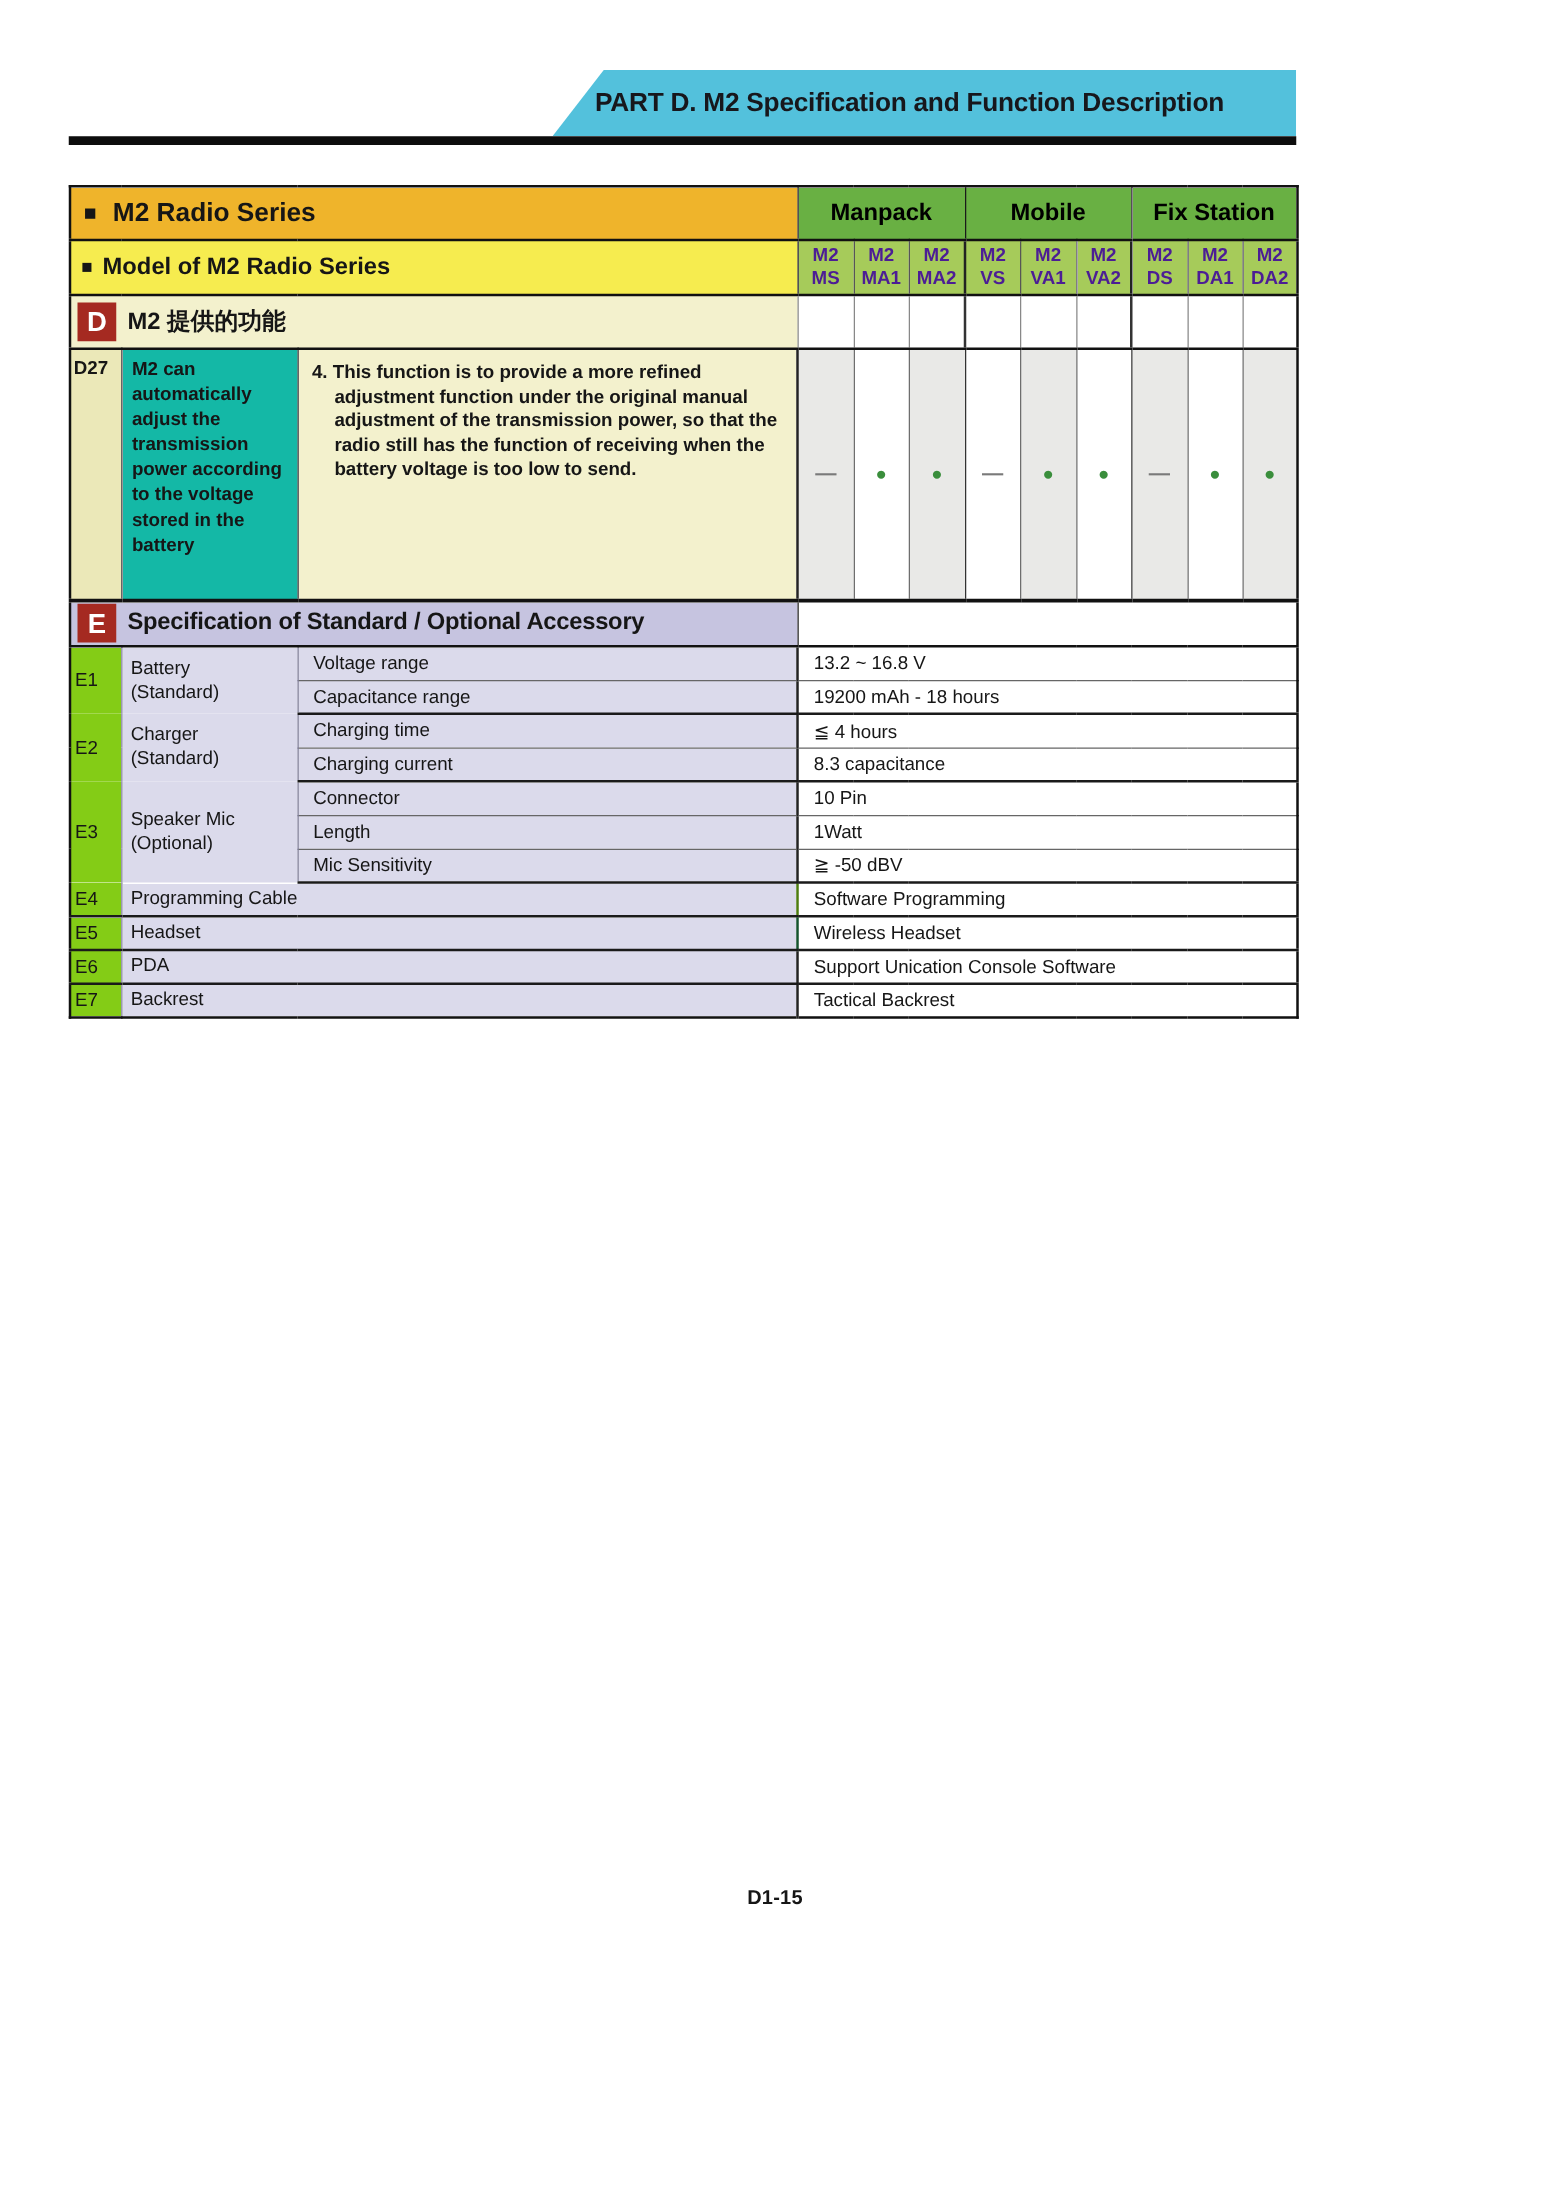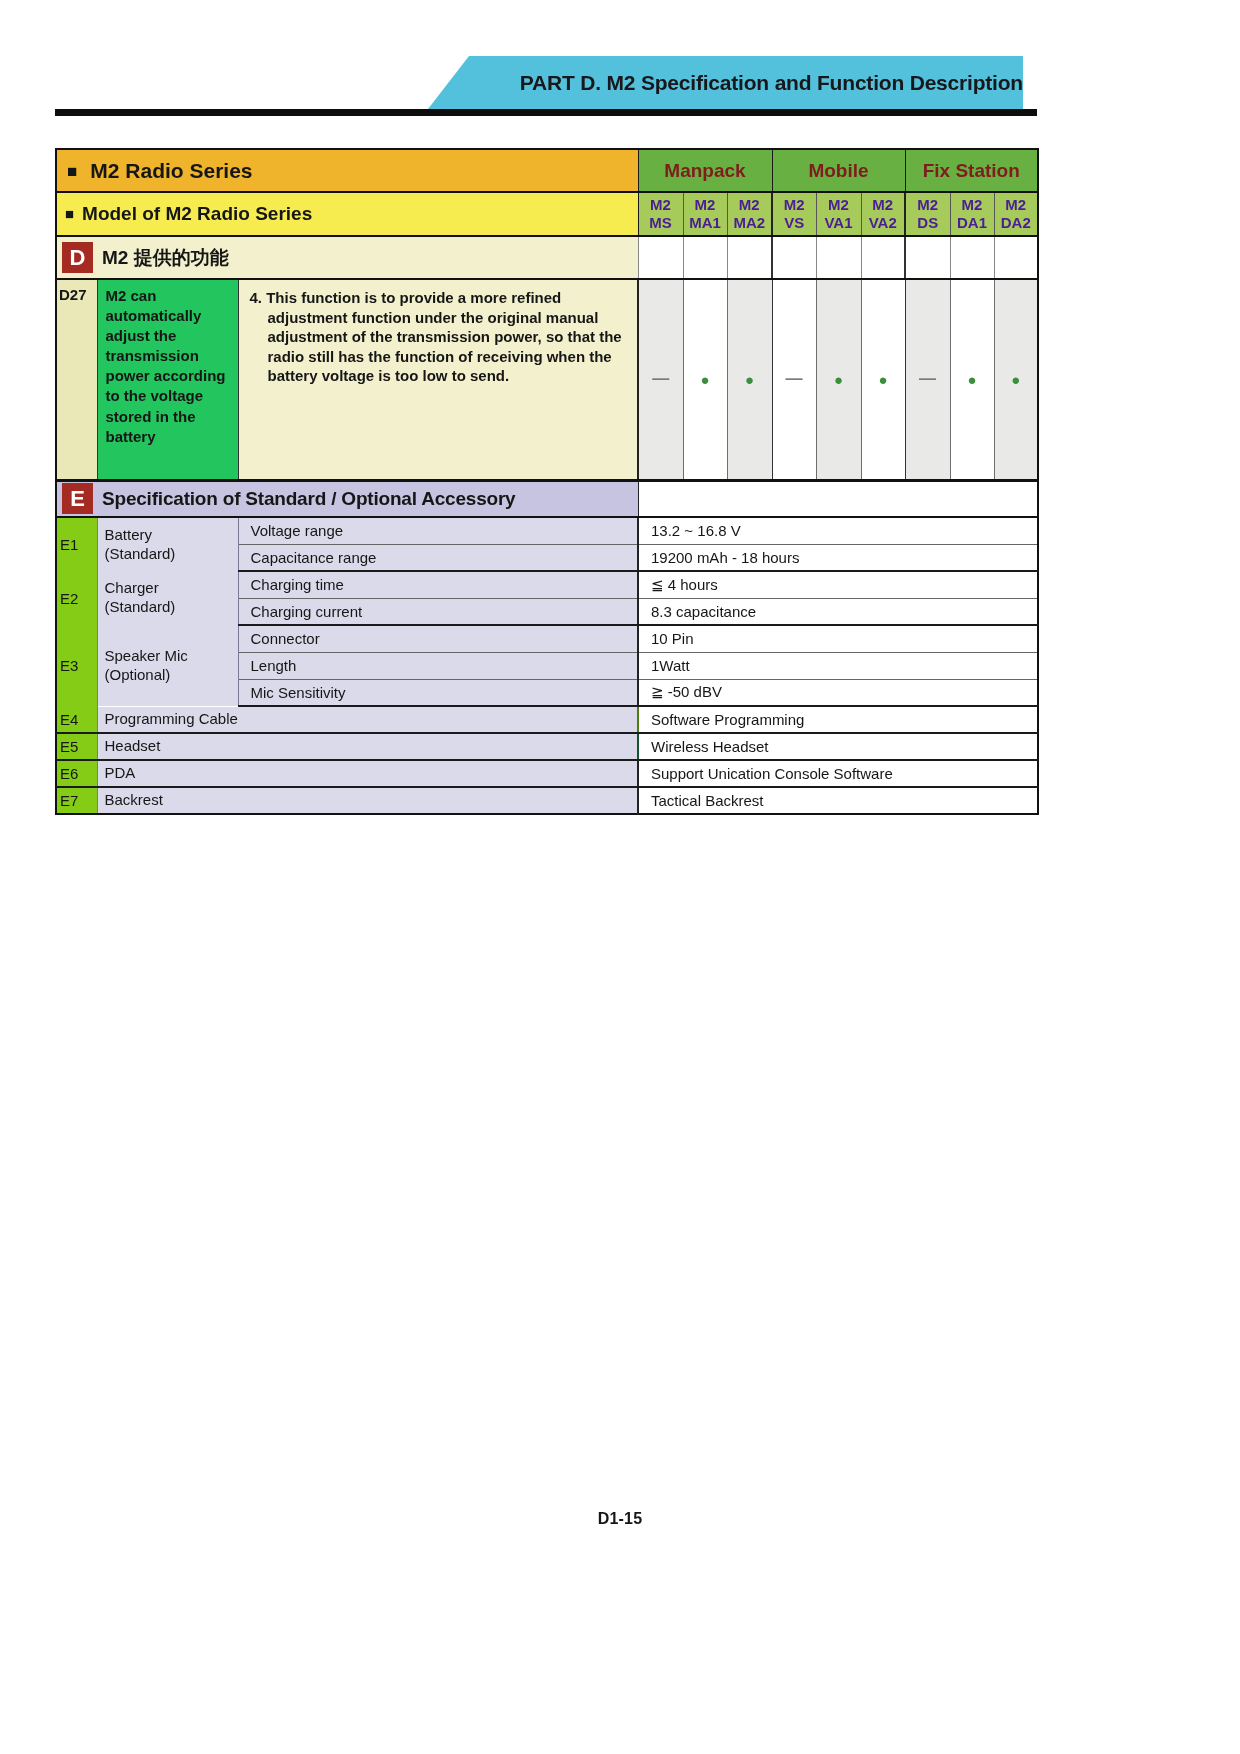--- a/index.html
+++ b/index.html
@@ -2,40 +2,40 @@
 <html><head>
 <meta charset="utf-8">
 <style>
   * { margin:0; padding:0; box-sizing:border-box; }
   html,body { background:#ffffff; }
   body { font-family:"Liberation Sans", sans-serif; color:#161616; }
   .page { position:relative; width:1240px; height:1754px; background:#ffffff; overflow:hidden; }
 
   
   .hdr-banner {
-    position:absolute; left:428px; top:56px; width:595px; height:53px;
+    position:absolute; left:442px; top:56px; width:595px; height:53px;
     background:#53C1DC;
     clip-path:polygon(41px 0, 100% 0, 100% 100%, 0 100%);
-    display:flex; align-items:center; justify-content:flex-end;
+    display:flex; align-items:center; justify-content:flex-start;
   }
   .hdr-banner span { font-size:21px; font-weight:700; color:#17171c; padding-left:34px; letter-spacing:-0.2px; }
   .hdr-rule { position:absolute; left:55px; top:109px; width:982px; height:7px; background:#0d0d0d; }
 
   
   table.spec { position:absolute; left:55px; top:148px; width:982px;
     border-collapse:collapse; table-layout:fixed; border:2.5px solid #111; }
   td { vertical-align:middle; overflow:hidden; }
 
   
   tr.r-series { height:43px;border-radius:13px; }
   td.series-cell { background:#EFB42B; border:1.5px solid #1a1a1a; border-bottom:2px solid #111;
     font-size:21px; font-weight:700; padding-left:10px; }
   td.series-cell .sq { display:inline-block; font-size:17px; margin-right:13px; transform:translateY(-1px); }
   td.group-cell { background:#69B043; border:1.5px solid #1a1a1a; border-bottom:2px solid #111;
-    text-align:center; font-size:19px; font-weight:600; color:#7f1d1d; }
+    text-align:center; font-size:19px; font-weight:600; color:#000000; }
 
   
   tr.r-models { height:44px; }
   td.modeltitle-cell { background:#F6EC4F; border:1.5px solid #1a1a1a; border-bottom:2.5px solid #111;
     font-size:19px; font-weight:700; padding-left:8px; }
   td.modeltitle-cell .sq { display:inline-block; font-size:15px; margin-right:8px; transform:translateY(-1px); }
   td.model-cell { background:#A6CB5A; border:1px solid #565656; border-top:1.5px solid #1a1a1a;
     border-bottom:2.5px solid #111; text-align:center; font-size:15px; font-weight:600; line-height:1.18; color:#4c1d95; }
   td.model-cell.grp-start { border-left:2px solid #222; }
 
@@ -46,21 +46,21 @@
   td.dcol-top.grp-start { border-left:2px solid #333; }
   .sec-flag { display:inline-flex; width:31px; height:31px; background:#A52A21;
     color:#fff; font-size:22px; font-weight:700; align-items:center; justify-content:center;
     vertical-align:middle; margin-right:9px; }
   .sec-title-d { font-size:19px; font-weight:700; vertical-align:middle; }
 
   
   tr.r-d27 { height:201px; }
   td.d-id { background:#EBE8B8; vertical-align:top; font-size:15px; font-weight:600;
     padding:6px 1px 0 2px; border-right:1.5px solid #333; border-bottom:3px solid #111; }
-  td.d-feat { background:#22c55e; vertical-align:top; font-size:15px; font-weight:700; line-height:1.34;
+  td.d-feat { background:#14b8a6; vertical-align:top; font-size:15px; font-weight:700; line-height:1.34;
     padding:6px 4px 0 8px; border-right:1.5px solid #333; border-bottom:3px solid #111; }
   td.d-desc { background:#F3F1CD; vertical-align:top; font-size:15px; font-weight:700; line-height:1.3;
     padding:8px 10px 0 29px; text-indent:-18px; border-bottom:3px solid #111; }
   td.val { text-align:center; border-left:1px solid #6e6e6e; border-bottom:3px solid #111; }
   td.val.grp-start { border-left:1.5px solid #333; }
   td.val.first { border-left:2px solid #222; }
   td.val:nth-child(2n) { background:#E9E9E7; }       
   td.val[data-kind="dot"]  { color:#3A8E3C; font-size:15px; }
   td.val[data-kind="dash"] { color:#7a7a7a; font-size:17px; font-weight:700; }
 

